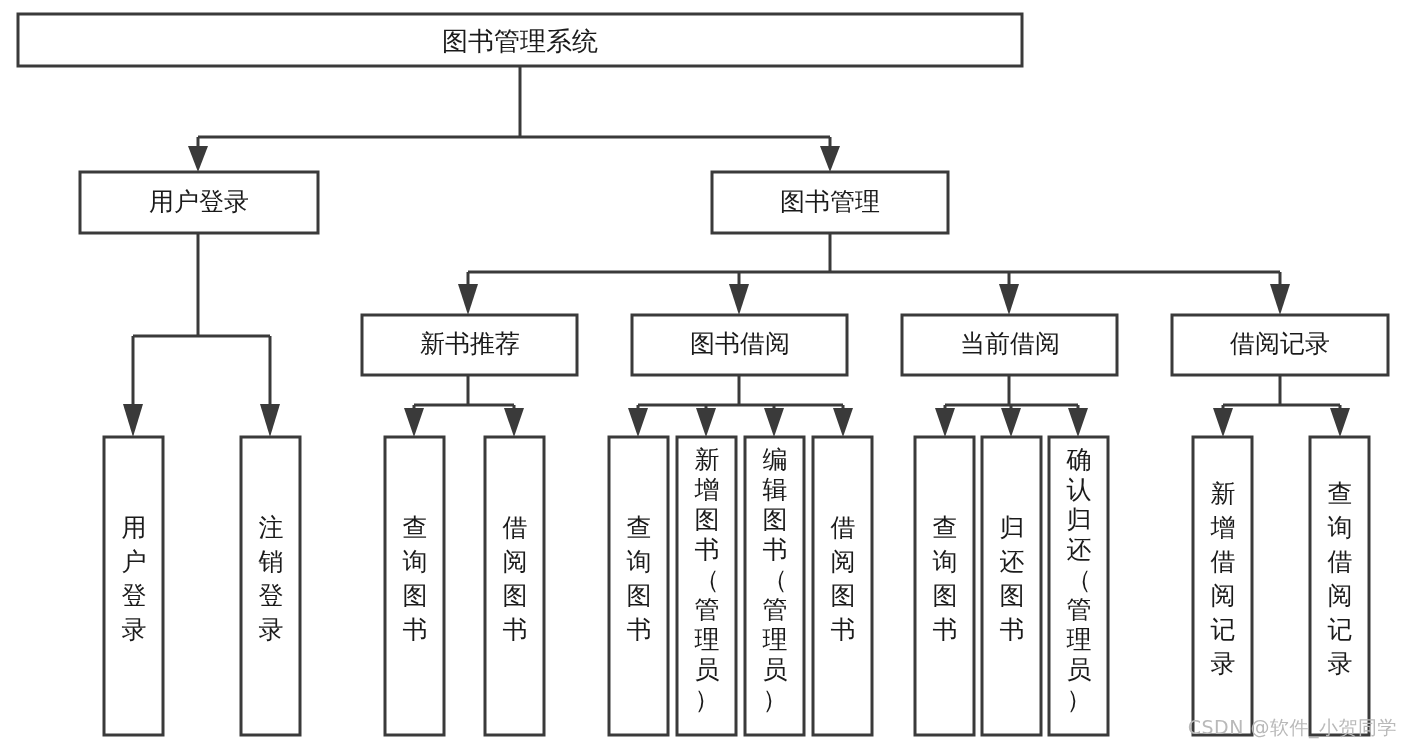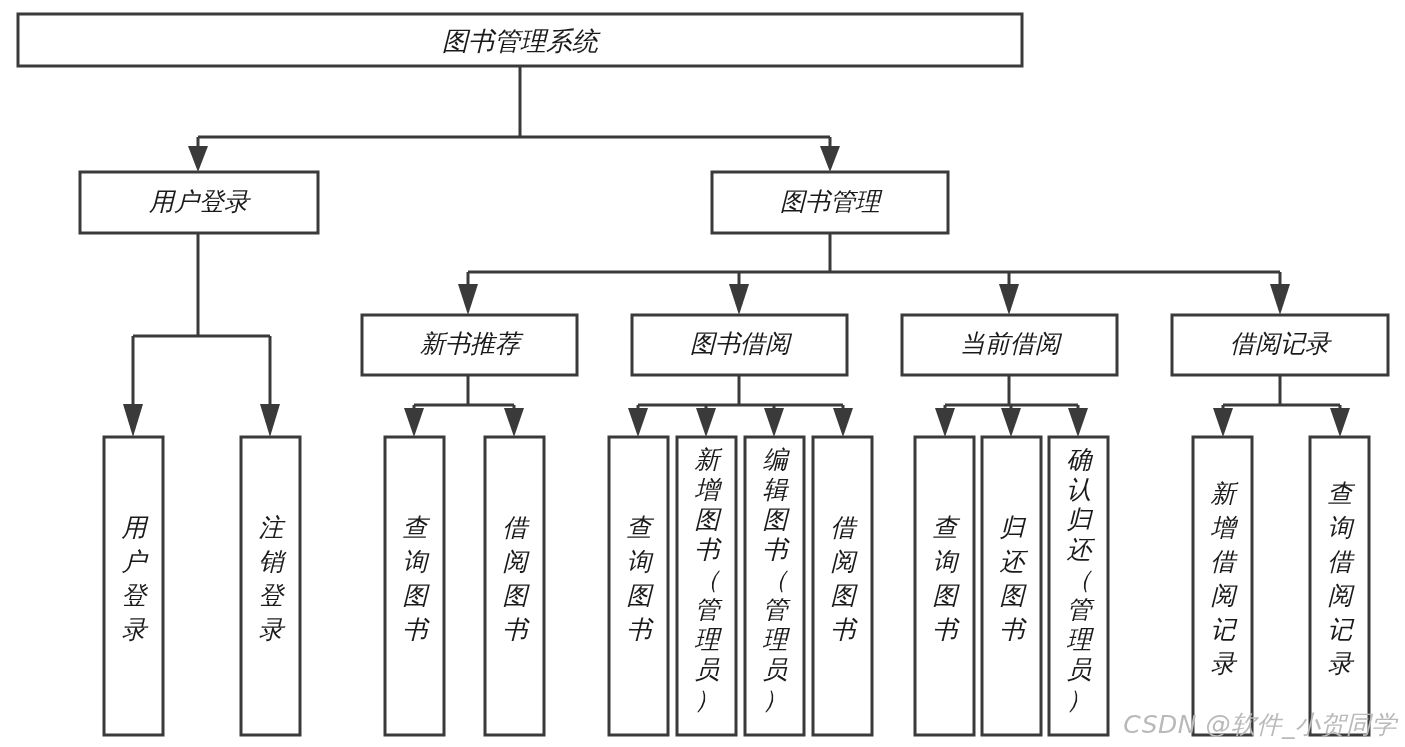--- a/index.html
+++ b/index.html
@@ -10,21 +10,20 @@
   body {
     width: 1405px;
     height: 747px;
     font-family: "DejaVu Sans", "Liberation Sans", sans-serif;
     overflow: hidden;
   }
   #chart-root {
     position: relative;
     width: 1405px;
     height: 747px;
-    font-style: italic;
   }
   svg#flow {
     display: block;
     width: 1405px;
     height: 747px;
   }
   .box-rect {
     fill: #ffffff;
     stroke: #3a3a3a;
     stroke-width: 3;
@@ -56,21 +55,21 @@
     fill: #1a1a1a;
     font-family: "DejaVu Sans", "Liberation Sans", sans-serif;
     font-size: 25px;
     text-anchor: middle;
   }
   .watermark {
     position: absolute;
     right: 8px;
     bottom: 6px;
     font-family: "DejaVu Sans", "Liberation Sans", sans-serif;
-    font-size: 25px;
+    font-size: 19px;
     color: #b9b9b9;
     letter-spacing: 0.5px;
     white-space: nowrap;
     user-select: none;
   }
 </style>
 </head>
 <body>
 
 <div id="chart-root">

